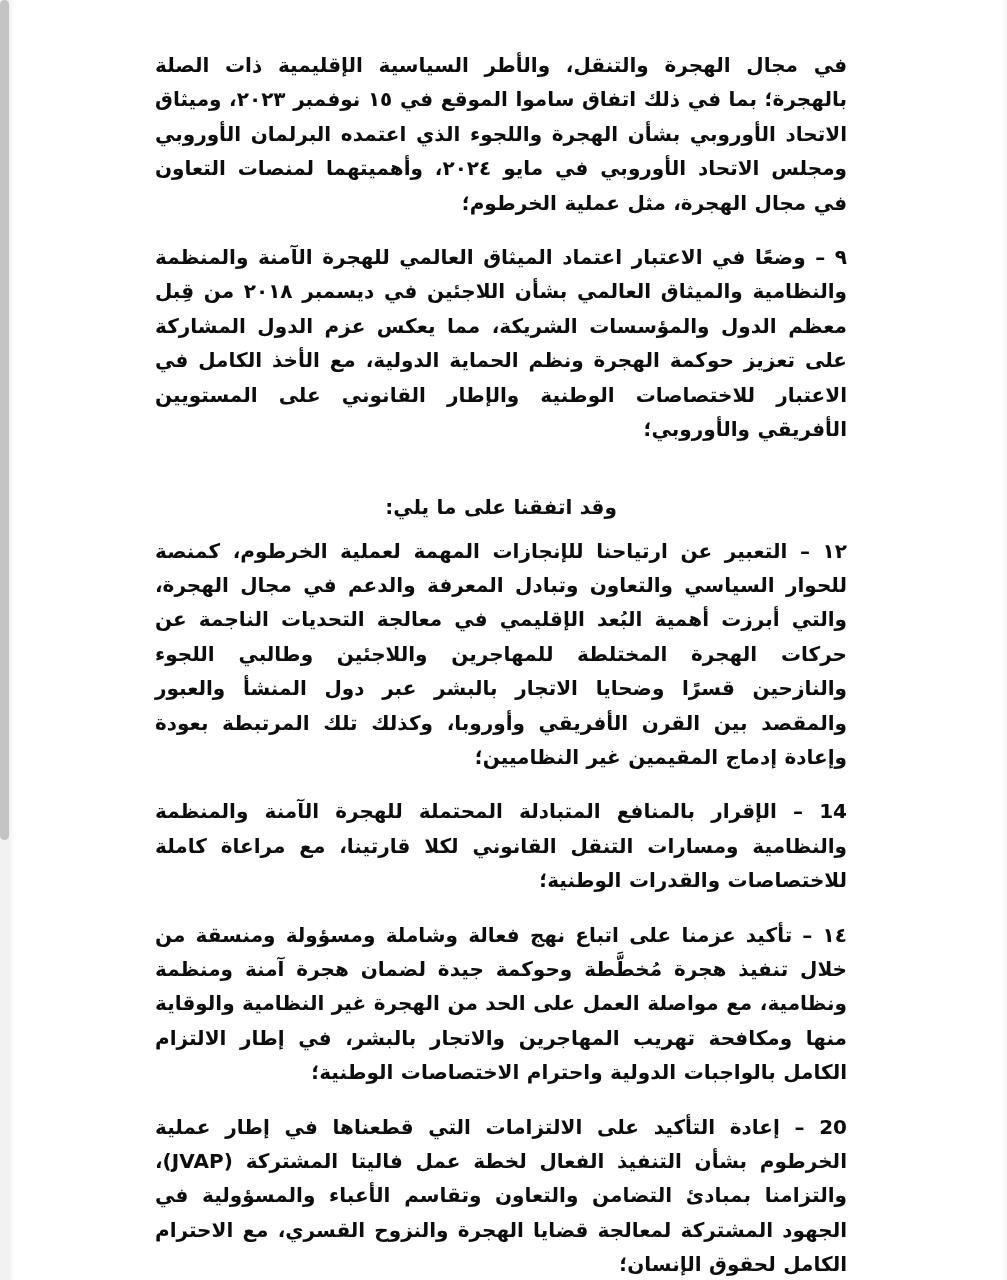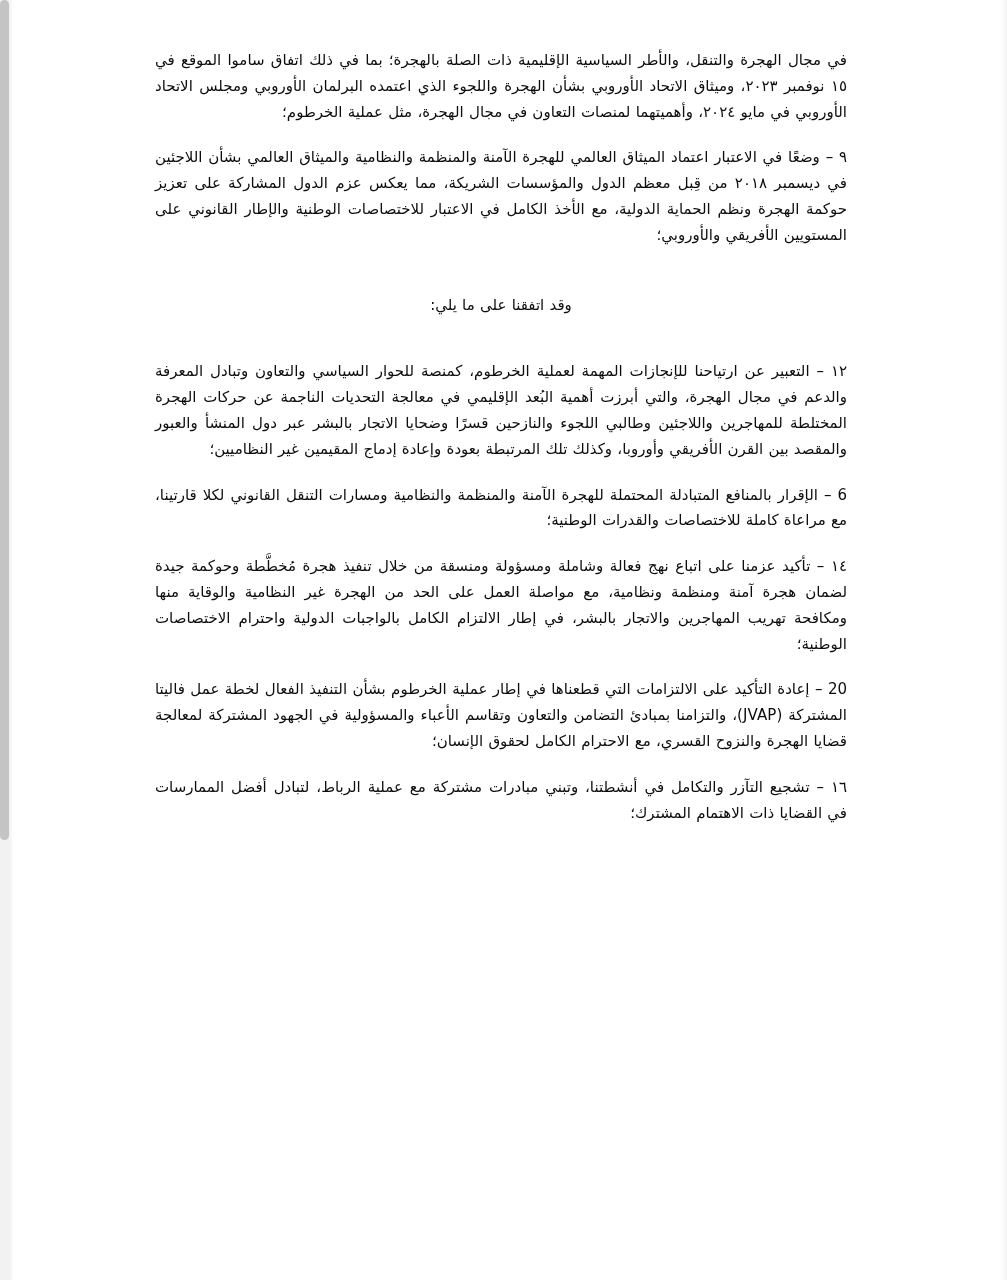--- a/index.html
+++ b/index.html
@@ -19,35 +19,35 @@
     background: #ffffff;
     box-sizing: border-box;
     padding: 48px 160px 40px 155px;
   }
   .doc-body {
     direction: rtl;
     text-align: justify;
     text-align-last: right;
   }
   .para {
-    font-size: 15px;
+    font-size: 20px;
     line-height: 1.72;
-    font-weight: normal;
+    font-weight: bold;
     color: #0d0d0d;
     margin: 0 0 20px 0;
     letter-spacing: 0.1px;
     word-spacing: 0.5px;
   }
   .para.gap-before {
     margin-top: 44px;
   }
   .para.heading-line {
     text-align: center;
     text-align-last: center;
-    margin-bottom: 41px;
+    margin-bottom: 9px;
   }
   .scroll-rail {
     position: absolute;
     top: 0;
     left: 0;
     width: 9px;
     height: 100%;
     background: #f2f2f2;
   }
   .scroll-thumb {
@@ -92,21 +92,21 @@
     <p class="para">في مجال الهجرة والتنقل، والأطر السياسية الإقليمية ذات الصلة بالهجرة؛ بما في ذلك اتفاق ساموا الموقع في ١٥ نوفمبر ٢٠٢٣، وميثاق الاتحاد الأوروبي بشأن الهجرة واللجوء الذي اعتمده البرلمان الأوروبي ومجلس الاتحاد الأوروبي في مايو ٢٠٢٤، وأهميتهما لمنصات التعاون في مجال الهجرة، مثل عملية الخرطوم؛</p>
 
     <p class="para">٩ – وضعًا في الاعتبار اعتماد الميثاق العالمي للهجرة الآمنة والمنظمة والنظامية والميثاق العالمي بشأن اللاجئين في ديسمبر ٢٠١٨ من قِبل معظم الدول والمؤسسات الشريكة، مما يعكس عزم الدول المشاركة على تعزيز حوكمة الهجرة ونظم الحماية الدولية، مع الأخذ الكامل في الاعتبار للاختصاصات الوطنية والإطار القانوني على المستويين الأفريقي والأوروبي؛</p>
 
 
 
     <p class="para heading-line gap-before">وقد اتفقنا على ما يلي:</p>
 
     <p class="para">١٢ – التعبير عن ارتياحنا للإنجازات المهمة لعملية الخرطوم، كمنصة للحوار السياسي والتعاون وتبادل المعرفة والدعم في مجال الهجرة، والتي أبرزت أهمية البُعد الإقليمي في معالجة التحديات الناجمة عن حركات الهجرة المختلطة للمهاجرين واللاجئين وطالبي اللجوء والنازحين قسرًا وضحايا الاتجار بالبشر عبر دول المنشأ والعبور والمقصد بين القرن الأفريقي وأوروبا، وكذلك تلك المرتبطة بعودة وإعادة إدماج المقيمين غير النظاميين؛</p>
 
-    <p class="para">6 – الإقرار بالمنافع المتبادلة المحتملة للهجرة الآمنة والمنظمة والنظامية ومسارات التنقل القانوني لكلا قارتينا، مع مراعاة كاملة للاختصاصات والقدرات الوطنية؛</p>
+    <p class="para">14 – الإقرار بالمنافع المتبادلة المحتملة للهجرة الآمنة والمنظمة والنظامية ومسارات التنقل القانوني لكلا قارتينا، مع مراعاة كاملة للاختصاصات والقدرات الوطنية؛</p>
 
     <p class="para">١٤ – تأكيد عزمنا على اتباع نهج فعالة وشاملة ومسؤولة ومنسقة من خلال تنفيذ هجرة مُخطَّطة وحوكمة جيدة لضمان هجرة آمنة ومنظمة ونظامية، مع مواصلة العمل على الحد من الهجرة غير النظامية والوقاية منها ومكافحة تهريب المهاجرين والاتجار بالبشر، في إطار الالتزام الكامل بالواجبات الدولية واحترام الاختصاصات الوطنية؛</p>
 
     <p class="para">20 – إعادة التأكيد على الالتزامات التي قطعناها في إطار عملية الخرطوم بشأن التنفيذ الفعال لخطة عمل فاليتا المشتركة (JVAP)، والتزامنا بمبادئ التضامن والتعاون وتقاسم الأعباء والمسؤولية في الجهود المشتركة لمعالجة قضايا الهجرة والنزوح القسري، مع الاحترام الكامل لحقوق الإنسان؛</p>
 
     <p class="para">١٦ – تشجيع التآزر والتكامل في أنشطتنا، وتبني مبادرات مشتركة مع عملية الرباط، لتبادل أفضل الممارسات في القضايا ذات الاهتمام المشترك؛</p>
 
   </div>
 </div>
 

